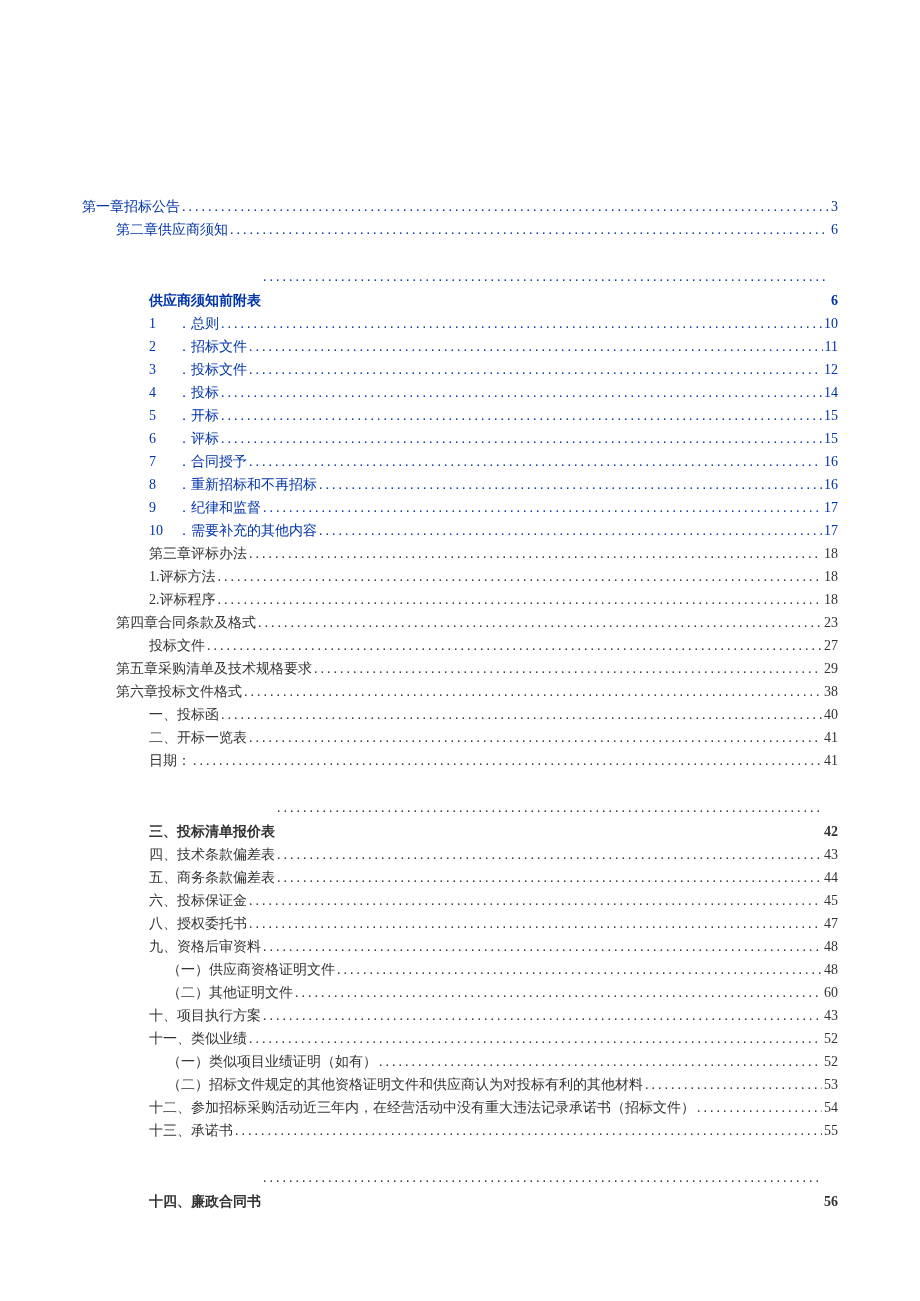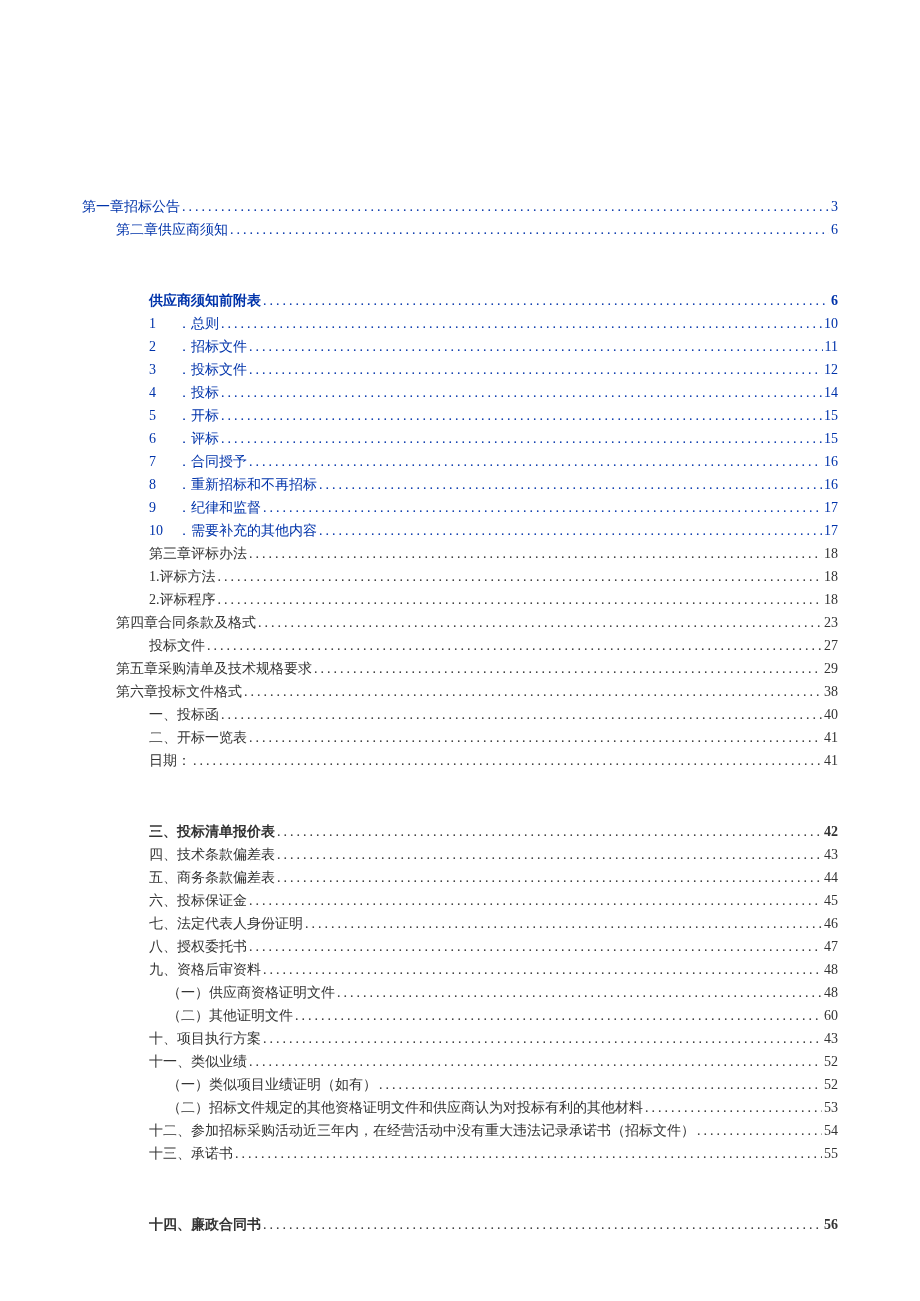--- a/index.html
+++ b/index.html
@@ -14,21 +14,21 @@
     font-size: 14px;
     color: #333;
     box-sizing: border-box;
     padding: 195px 82px 0 82px;
   }
   .toc {
     line-height: 23px;
   }
   .toc-row {
     display: flex;
-    align-items: flex-end;
+    align-items: center;
     white-space: nowrap;
     color: #333;
   }
   .toc-row.link .label,
   .toc-row.link .prefix,
   .toc-row.link .page {
     color: #0033aa;
   }
   .indent-0 { padding-left: 0; }
   .indent-1 { padding-left: 34px; }
@@ -207,25 +207,20 @@
       <span class="label">五、商务条款偏差表</span>
       <span class="leader"></span>
       <span class="page">44</span>
     </div>
     <div class="toc-row indent-2">
       <span class="label">六、投标保证金</span>
       <span class="leader"></span>
       <span class="page">45</span>
     </div>
     <div class="toc-row indent-2">
-      <span class="label">七、法定代表人身份证明</span>
-      <span class="leader"></span>
-      <span class="page">46</span>
-    </div>
-    <div class="toc-row indent-2">
       <span class="label">八、授权委托书</span>
       <span class="leader"></span>
       <span class="page">47</span>
     </div>
     <div class="toc-row indent-2">
       <span class="label">九、资格后审资料</span>
       <span class="leader"></span>
       <span class="page">48</span>
     </div>
     <div class="toc-row indent-3">

